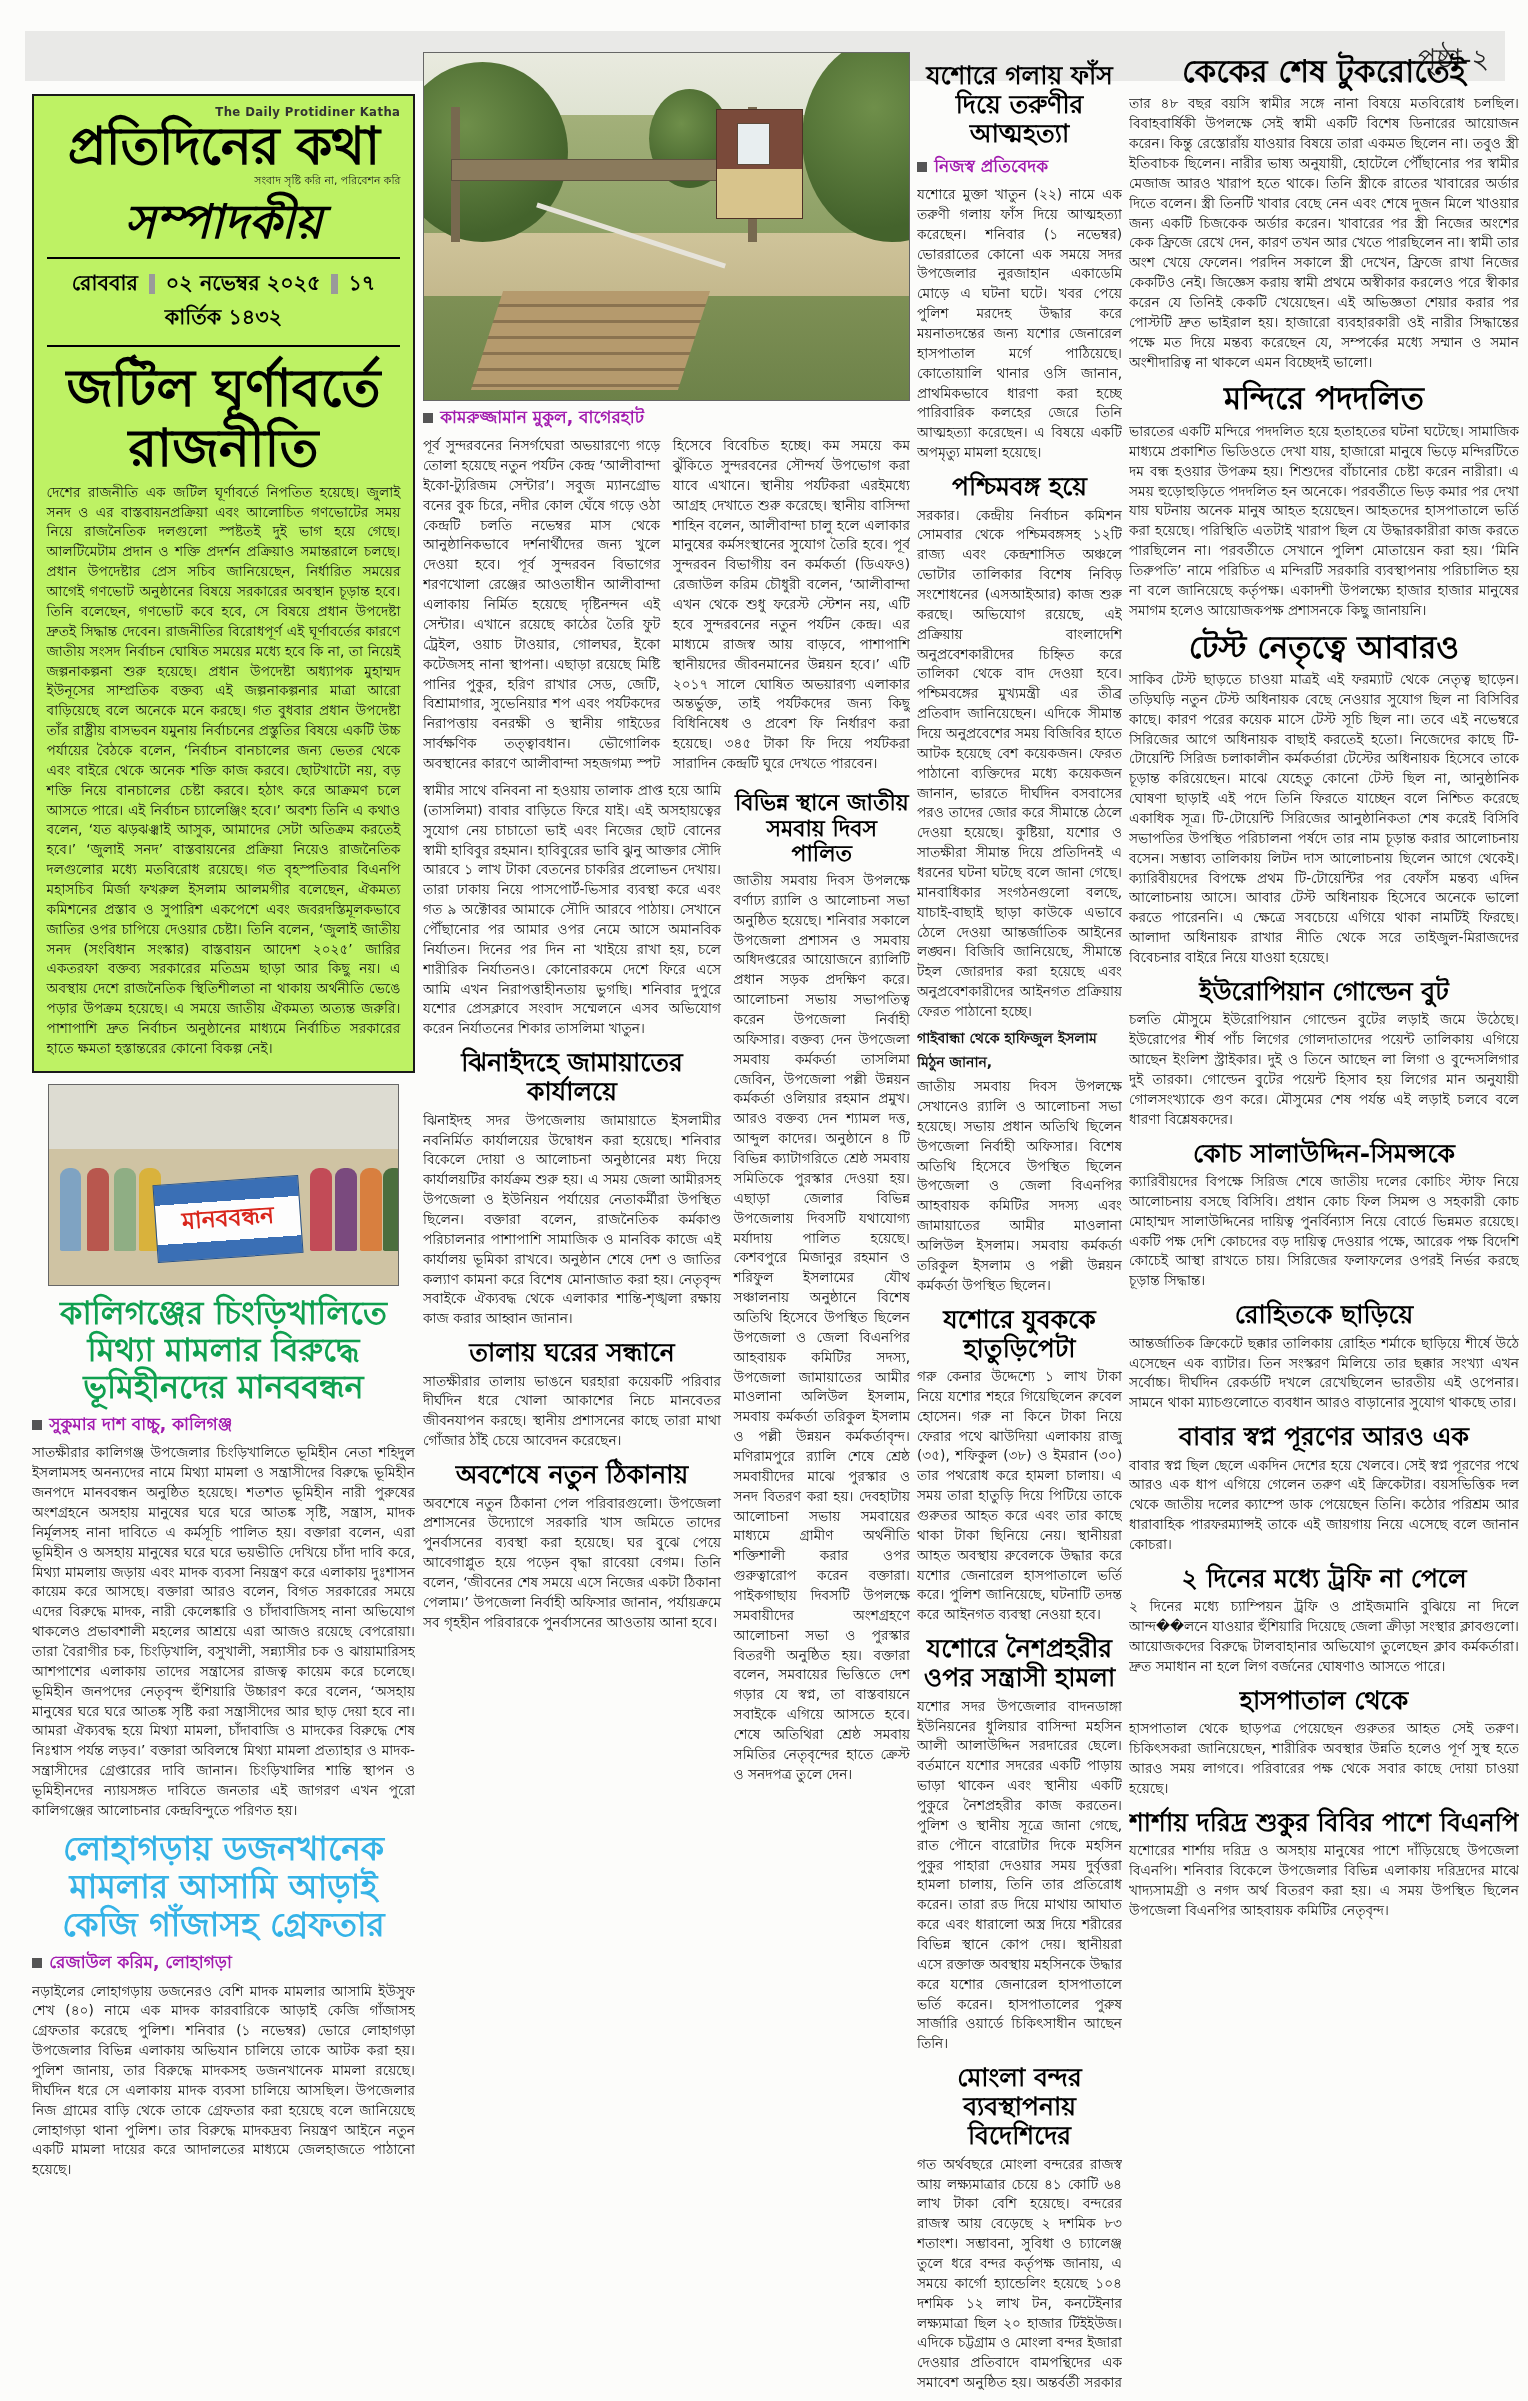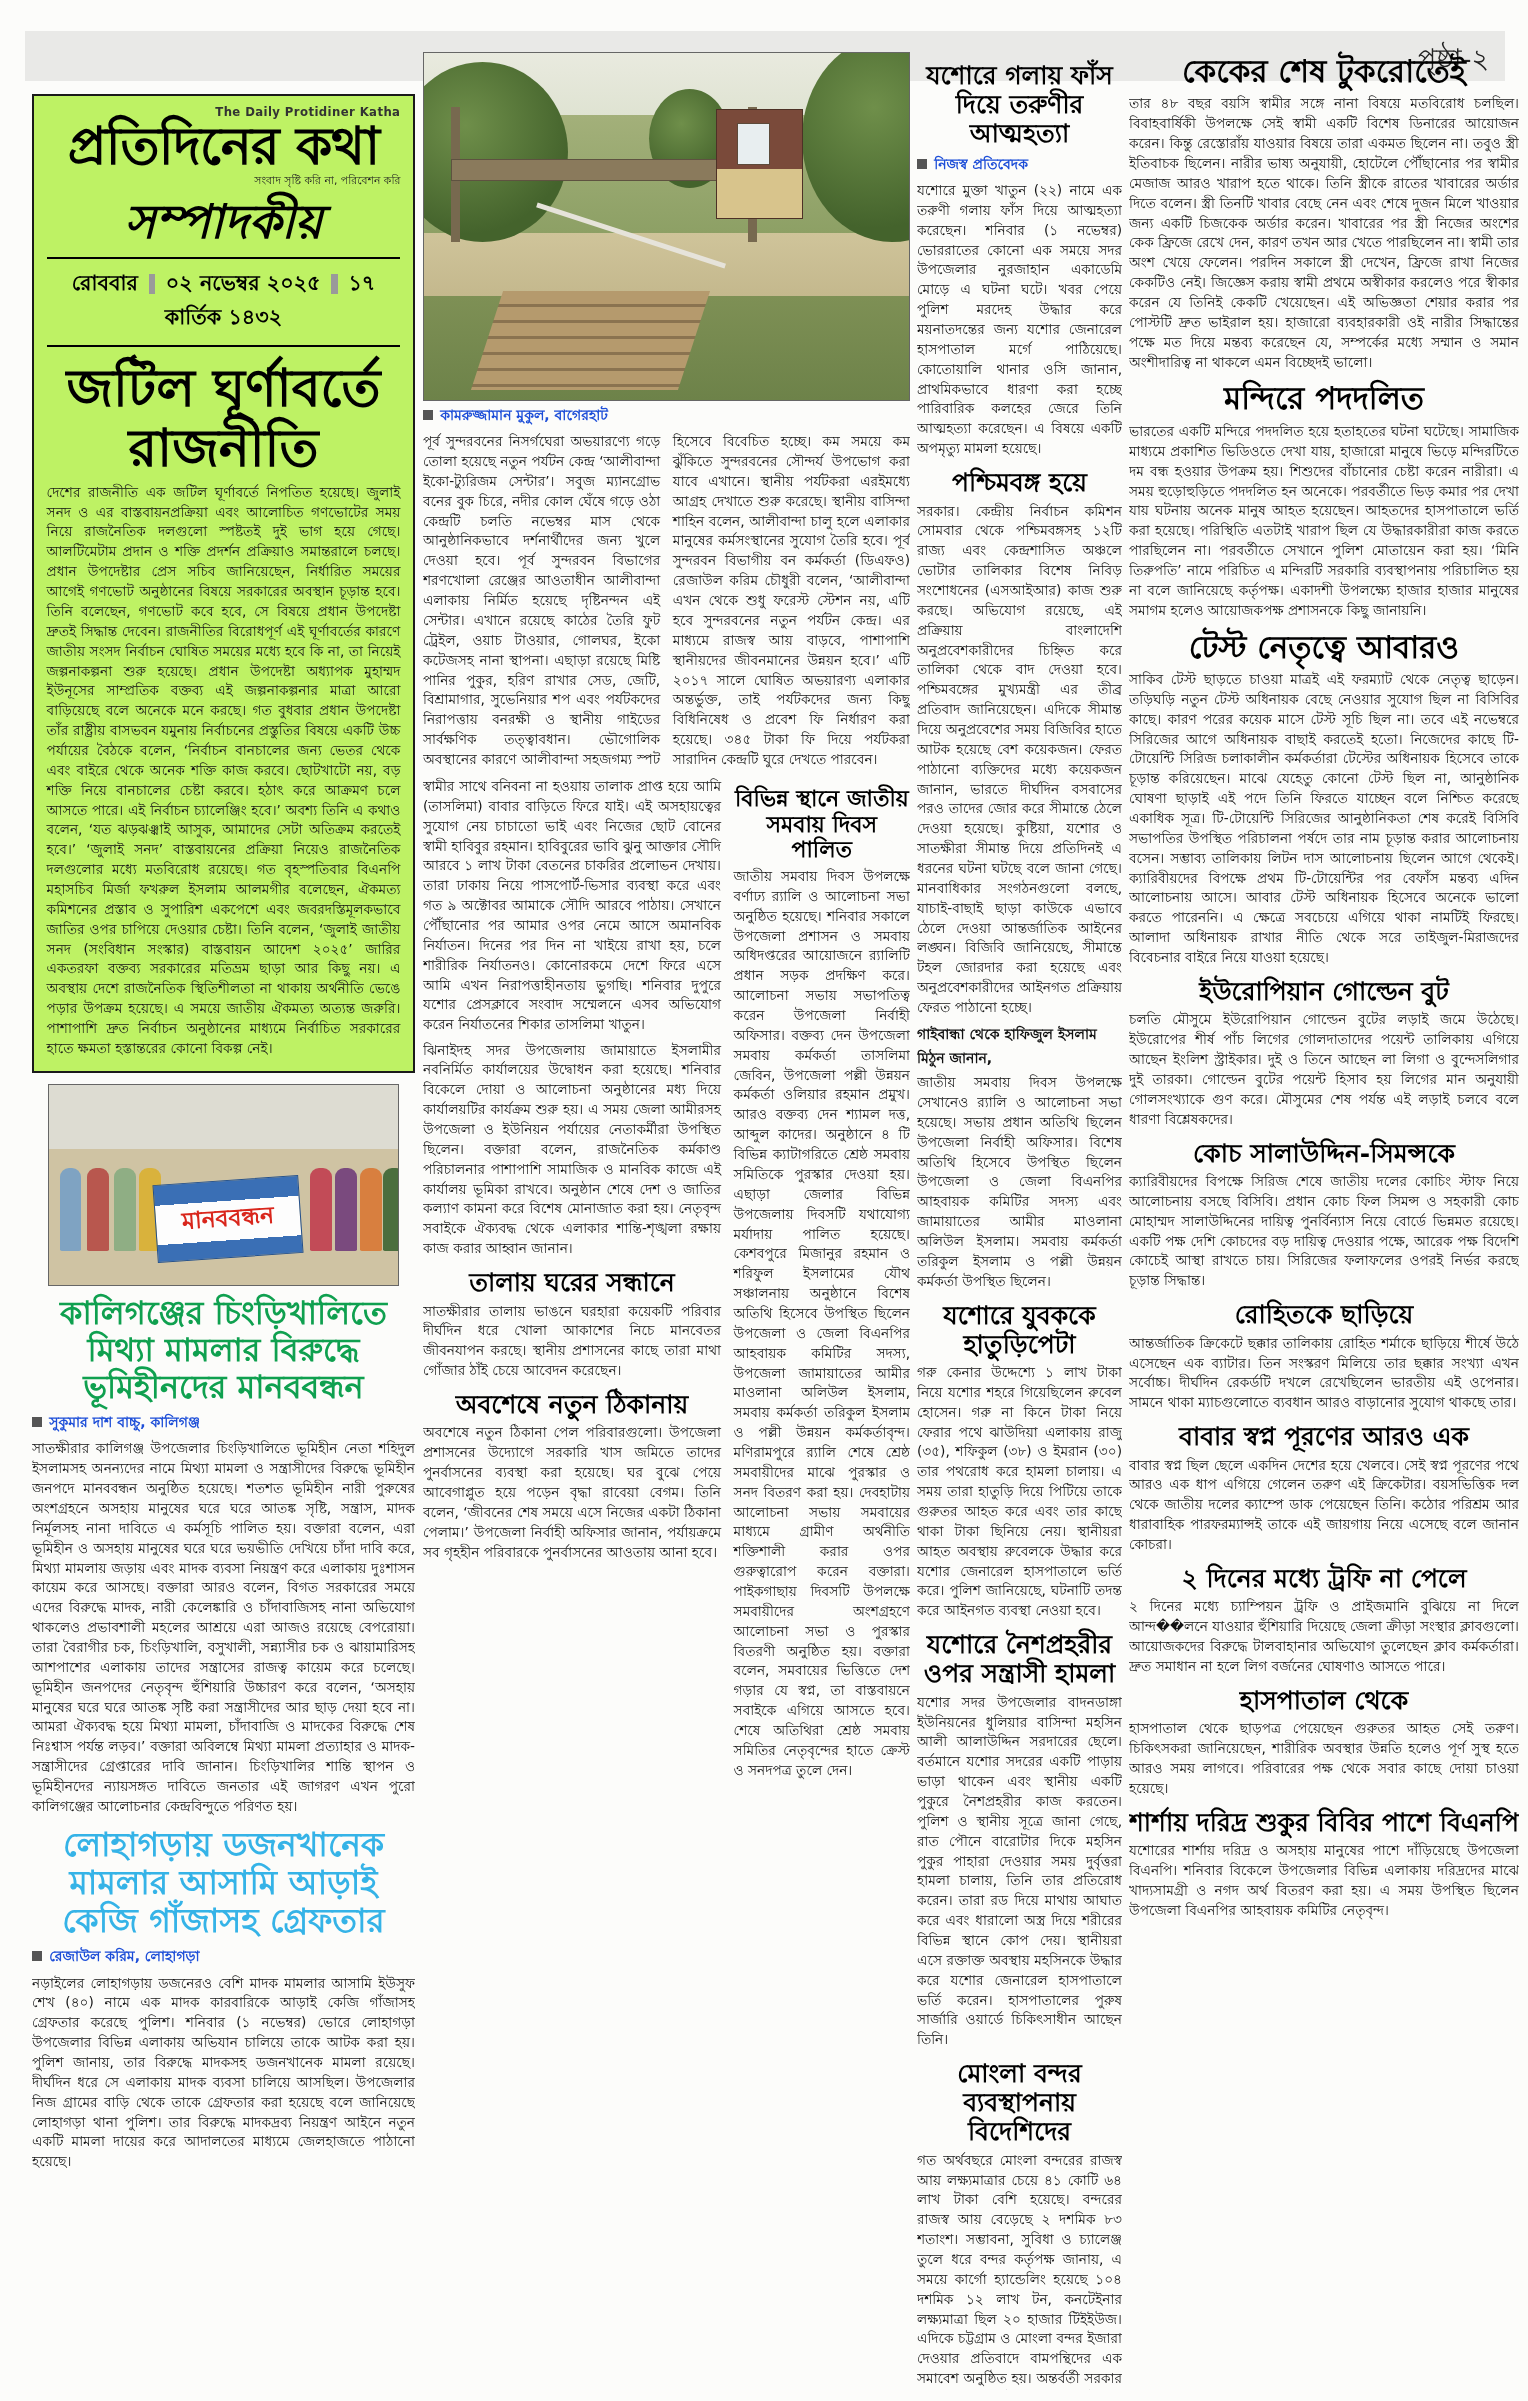--- a/index.html
+++ b/index.html
@@ -31,21 +31,21 @@
   .art-head{font-weight:bold;text-align:center;line-height:1.16;margin:9px 0 4.5px;color:#000;}
   .h-edit{font-size:52px;margin-top:10.8px;}
   .h-red{font-size:42px;color:#e8121d;margin:14.4px 0 5.4px;}
   .h-green{font-size:32px;color:#0fa04f;}
   .h-blue{font-size:33px;color:#35b3e7;}
   .h-c4{font-size:25px;}
   .h-md{font-size:25px;}
   .h-sm{font-size:22px;}
   .h-wide{font-size:31px;}
 
-  .byline{font-weight:bold;font-size:14px;margin:2.7px 0 4.5px;color:#1d4ed8;}
+  .byline{font-weight:bold;font-size:17px;margin:2.7px 0 4.5px;color:#a21caf;}
   .byline .sq{display:inline-block;width:10px;height:10px;background:#555;margin-right:7.2px;}
   .body-text{font-size:13.7px;line-height:1.45;text-align:justify;color:#141414;}
   .body-2col{column-count:2;column-gap:12.6px;}
   .lead-bold{font-weight:bold;font-size:14px;margin:5.4px 0 1.8px;}
 
   .mid-split{display:flex;gap:12.6px;margin-top:7.2px;}
   .mid-left{width:298px;flex:none;}
   .mid-right{flex:1;min-width:0;}
 
   
@@ -134,20 +134,21 @@
 
   <div class="byline"><span class="sq"></span><span>কামরুজ্জামান মুকুল, বাগেরহাট</span></div>
   <div class="body-text body-2col">পূর্ব সুন্দরবনের নিসর্গঘেরা অভয়ারণ্যে গড়ে তোলা হয়েছে নতুন পর্যটন কেন্দ্র ‘আলীবান্দা ইকো-ট্যুরিজম সেন্টার’। সবুজ ম্যানগ্রোভ বনের বুক চিরে, নদীর কোল ঘেঁষে গড়ে ওঠা কেন্দ্রটি চলতি নভেম্বর মাস থেকে আনুষ্ঠানিকভাবে দর্শনার্থীদের জন্য খুলে দেওয়া হবে। পূর্ব সুন্দরবন বিভাগের শরণখোলা রেঞ্জের আওতাধীন আলীবান্দা এলাকায় নির্মিত হয়েছে দৃষ্টিনন্দন এই সেন্টার। এখানে রয়েছে কাঠের তৈরি ফুট ট্রেইল, ওয়াচ টাওয়ার, গোলঘর, ইকো কটেজসহ নানা স্থাপনা। এছাড়া রয়েছে মিষ্টি পানির পুকুর, হরিণ রাখার সেড, জেটি, বিশ্রামাগার, সুভেনিয়ার শপ এবং পর্যটকদের নিরাপত্তায় বনরক্ষী ও স্থানীয় গাইডের সার্বক্ষণিক তত্ত্বাবধান। ভৌগোলিক অবস্থানের কারণে আলীবান্দা সহজগম্য স্পট হিসেবে বিবেচিত হচ্ছে। কম সময়ে কম ঝুঁকিতে সুন্দরবনের সৌন্দর্য উপভোগ করা যাবে এখানে। স্থানীয় পর্যটকরা এরইমধ্যে আগ্রহ দেখাতে শুরু করেছে। স্থানীয় বাসিন্দা শাহিন বলেন, আলীবান্দা চালু হলে এলাকার মানুষের কর্মসংস্থানের সুযোগ তৈরি হবে। পূর্ব সুন্দরবন বিভাগীয় বন কর্মকর্তা (ডিএফও) রেজাউল করিম চৌধুরী বলেন, ‘আলীবান্দা এখন থেকে শুধু ফরেস্ট স্টেশন নয়, এটি হবে সুন্দরবনের নতুন পর্যটন কেন্দ্র। এর মাধ্যমে রাজস্ব আয় বাড়বে, পাশাপাশি স্থানীয়দের জীবনমানের উন্নয়ন হবে।’ এটি ২০১৭ সালে ঘোষিত অভয়ারণ্য এলাকার অন্তর্ভুক্ত, তাই পর্যটকদের জন্য কিছু বিধিনিষেধ ও প্রবেশ ফি নির্ধারণ করা হয়েছে। ৩৪৫ টাকা ফি দিয়ে পর্যটকরা সারাদিন কেন্দ্রটি ঘুরে দেখতে পারবেন।</div>
 
   <div class="mid-split">
     <div class="mid-left">
       <div class="block">
         <div class="body-text">স্বামীর সাথে বনিবনা না হওয়ায় তালাক প্রাপ্ত হয়ে আমি (তাসলিমা) বাবার বাড়িতে ফিরে যাই। এই অসহায়ত্বের সুযোগ নেয় চাচাতো ভাই এবং নিজের ছোট বোনের স্বামী হাবিবুর রহমান। হাবিবুরের ভাবি ঝুনু আক্তার সৌদি আরবে ১ লাখ টাকা বেতনের চাকরির প্রলোভন দেখায়। তারা ঢাকায় নিয়ে পাসপোর্ট-ভিসার ব্যবস্থা করে এবং গত ৯ অক্টোবর আমাকে সৌদি আরবে পাঠায়। সেখানে পৌঁছানোর পর আমার ওপর নেমে আসে অমানবিক নির্যাতন। দিনের পর দিন না খাইয়ে রাখা হয়, চলে শারীরিক নির্যাতনও। কোনোরকমে দেশে ফিরে এসে আমি এখন নিরাপত্তাহীনতায় ভুগছি। শনিবার দুপুরে যশোর প্রেসক্লাবে সংবাদ সম্মেলনে এসব অভিযোগ করেন নির্যাতনের শিকার তাসলিমা খাতুন।</div>
       </div>
       <div class="block">
+        <div class="art-head h-md">ঝিনাইদহে জামায়াতের কার্যালয়ে</div>
         <div class="body-text">ঝিনাইদহ সদর উপজেলায় জামায়াতে ইসলামীর নবনির্মিত কার্যালয়ের উদ্বোধন করা হয়েছে। শনিবার বিকেলে দোয়া ও আলোচনা অনুষ্ঠানের মধ্য দিয়ে কার্যালয়টির কার্যক্রম শুরু হয়। এ সময় জেলা আমীরসহ উপজেলা ও ইউনিয়ন পর্যায়ের নেতাকর্মীরা উপস্থিত ছিলেন। বক্তারা বলেন, রাজনৈতিক কর্মকাণ্ড পরিচালনার পাশাপাশি সামাজিক ও মানবিক কাজে এই কার্যালয় ভূমিকা রাখবে। অনুষ্ঠান শেষে দেশ ও জাতির কল্যাণ কামনা করে বিশেষ মোনাজাত করা হয়। নেতৃবৃন্দ সবাইকে ঐক্যবদ্ধ থেকে এলাকার শান্তি-শৃঙ্খলা রক্ষায় কাজ করার আহ্বান জানান।</div>
       </div>
       <div class="block">
         <div class="art-head h-md">তালায় ঘরের সন্ধানে</div>
         <div class="body-text">সাতক্ষীরার তালায় ভাঙনে ঘরহারা কয়েকটি পরিবার দীর্ঘদিন ধরে খোলা আকাশের নিচে মানবেতর জীবনযাপন করছে। স্থানীয় প্রশাসনের কাছে তারা মাথা গোঁজার ঠাঁই চেয়ে আবেদন করেছেন।</div>
       </div>
       <div class="block">
         <div class="art-head h-md">অবশেষে নতুন ঠিকানায়</div>
         <div class="body-text">অবশেষে নতুন ঠিকানা পেল পরিবারগুলো। উপজেলা প্রশাসনের উদ্যোগে সরকারি খাস জমিতে তাদের পুনর্বাসনের ব্যবস্থা করা হয়েছে। ঘর বুঝে পেয়ে আবেগাপ্লুত হয়ে পড়েন বৃদ্ধা রাবেয়া বেগম। তিনি বলেন, ‘জীবনের শেষ সময়ে এসে নিজের একটা ঠিকানা পেলাম।’ উপজেলা নির্বাহী অফিসার জানান, পর্যায়ক্রমে সব গৃহহীন পরিবারকে পুনর্বাসনের আওতায় আনা হবে।</div>
       </div>

